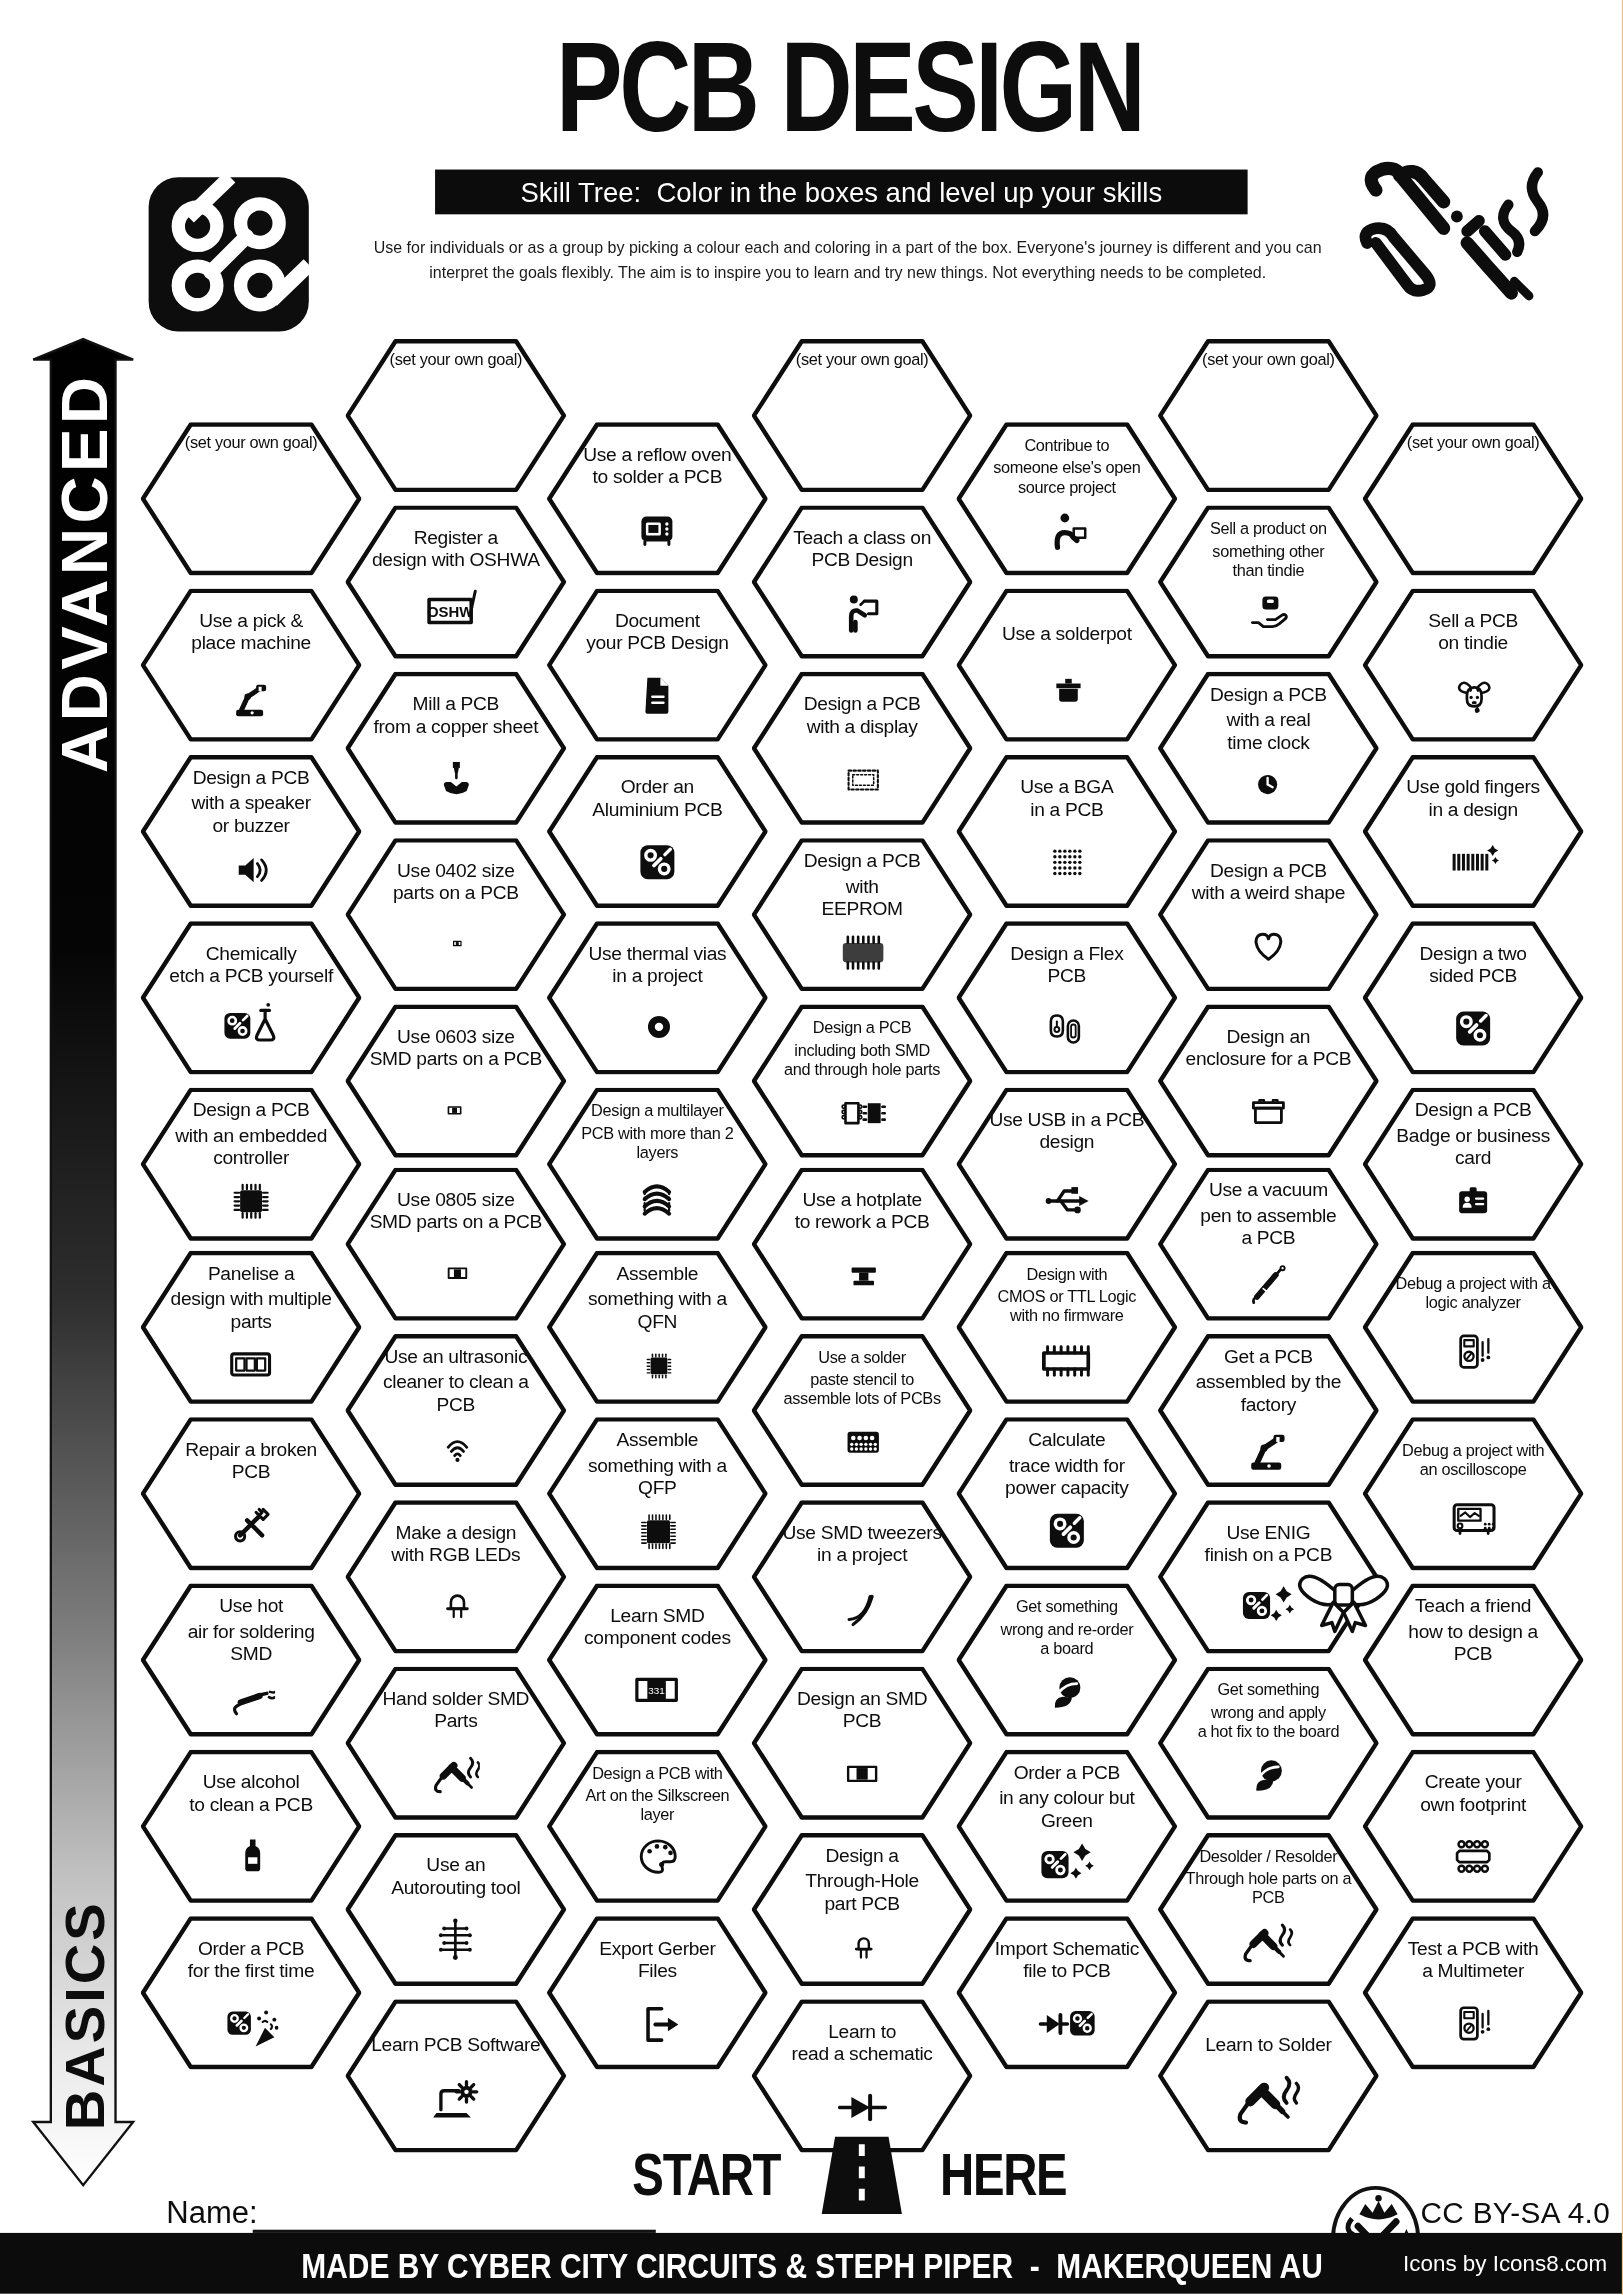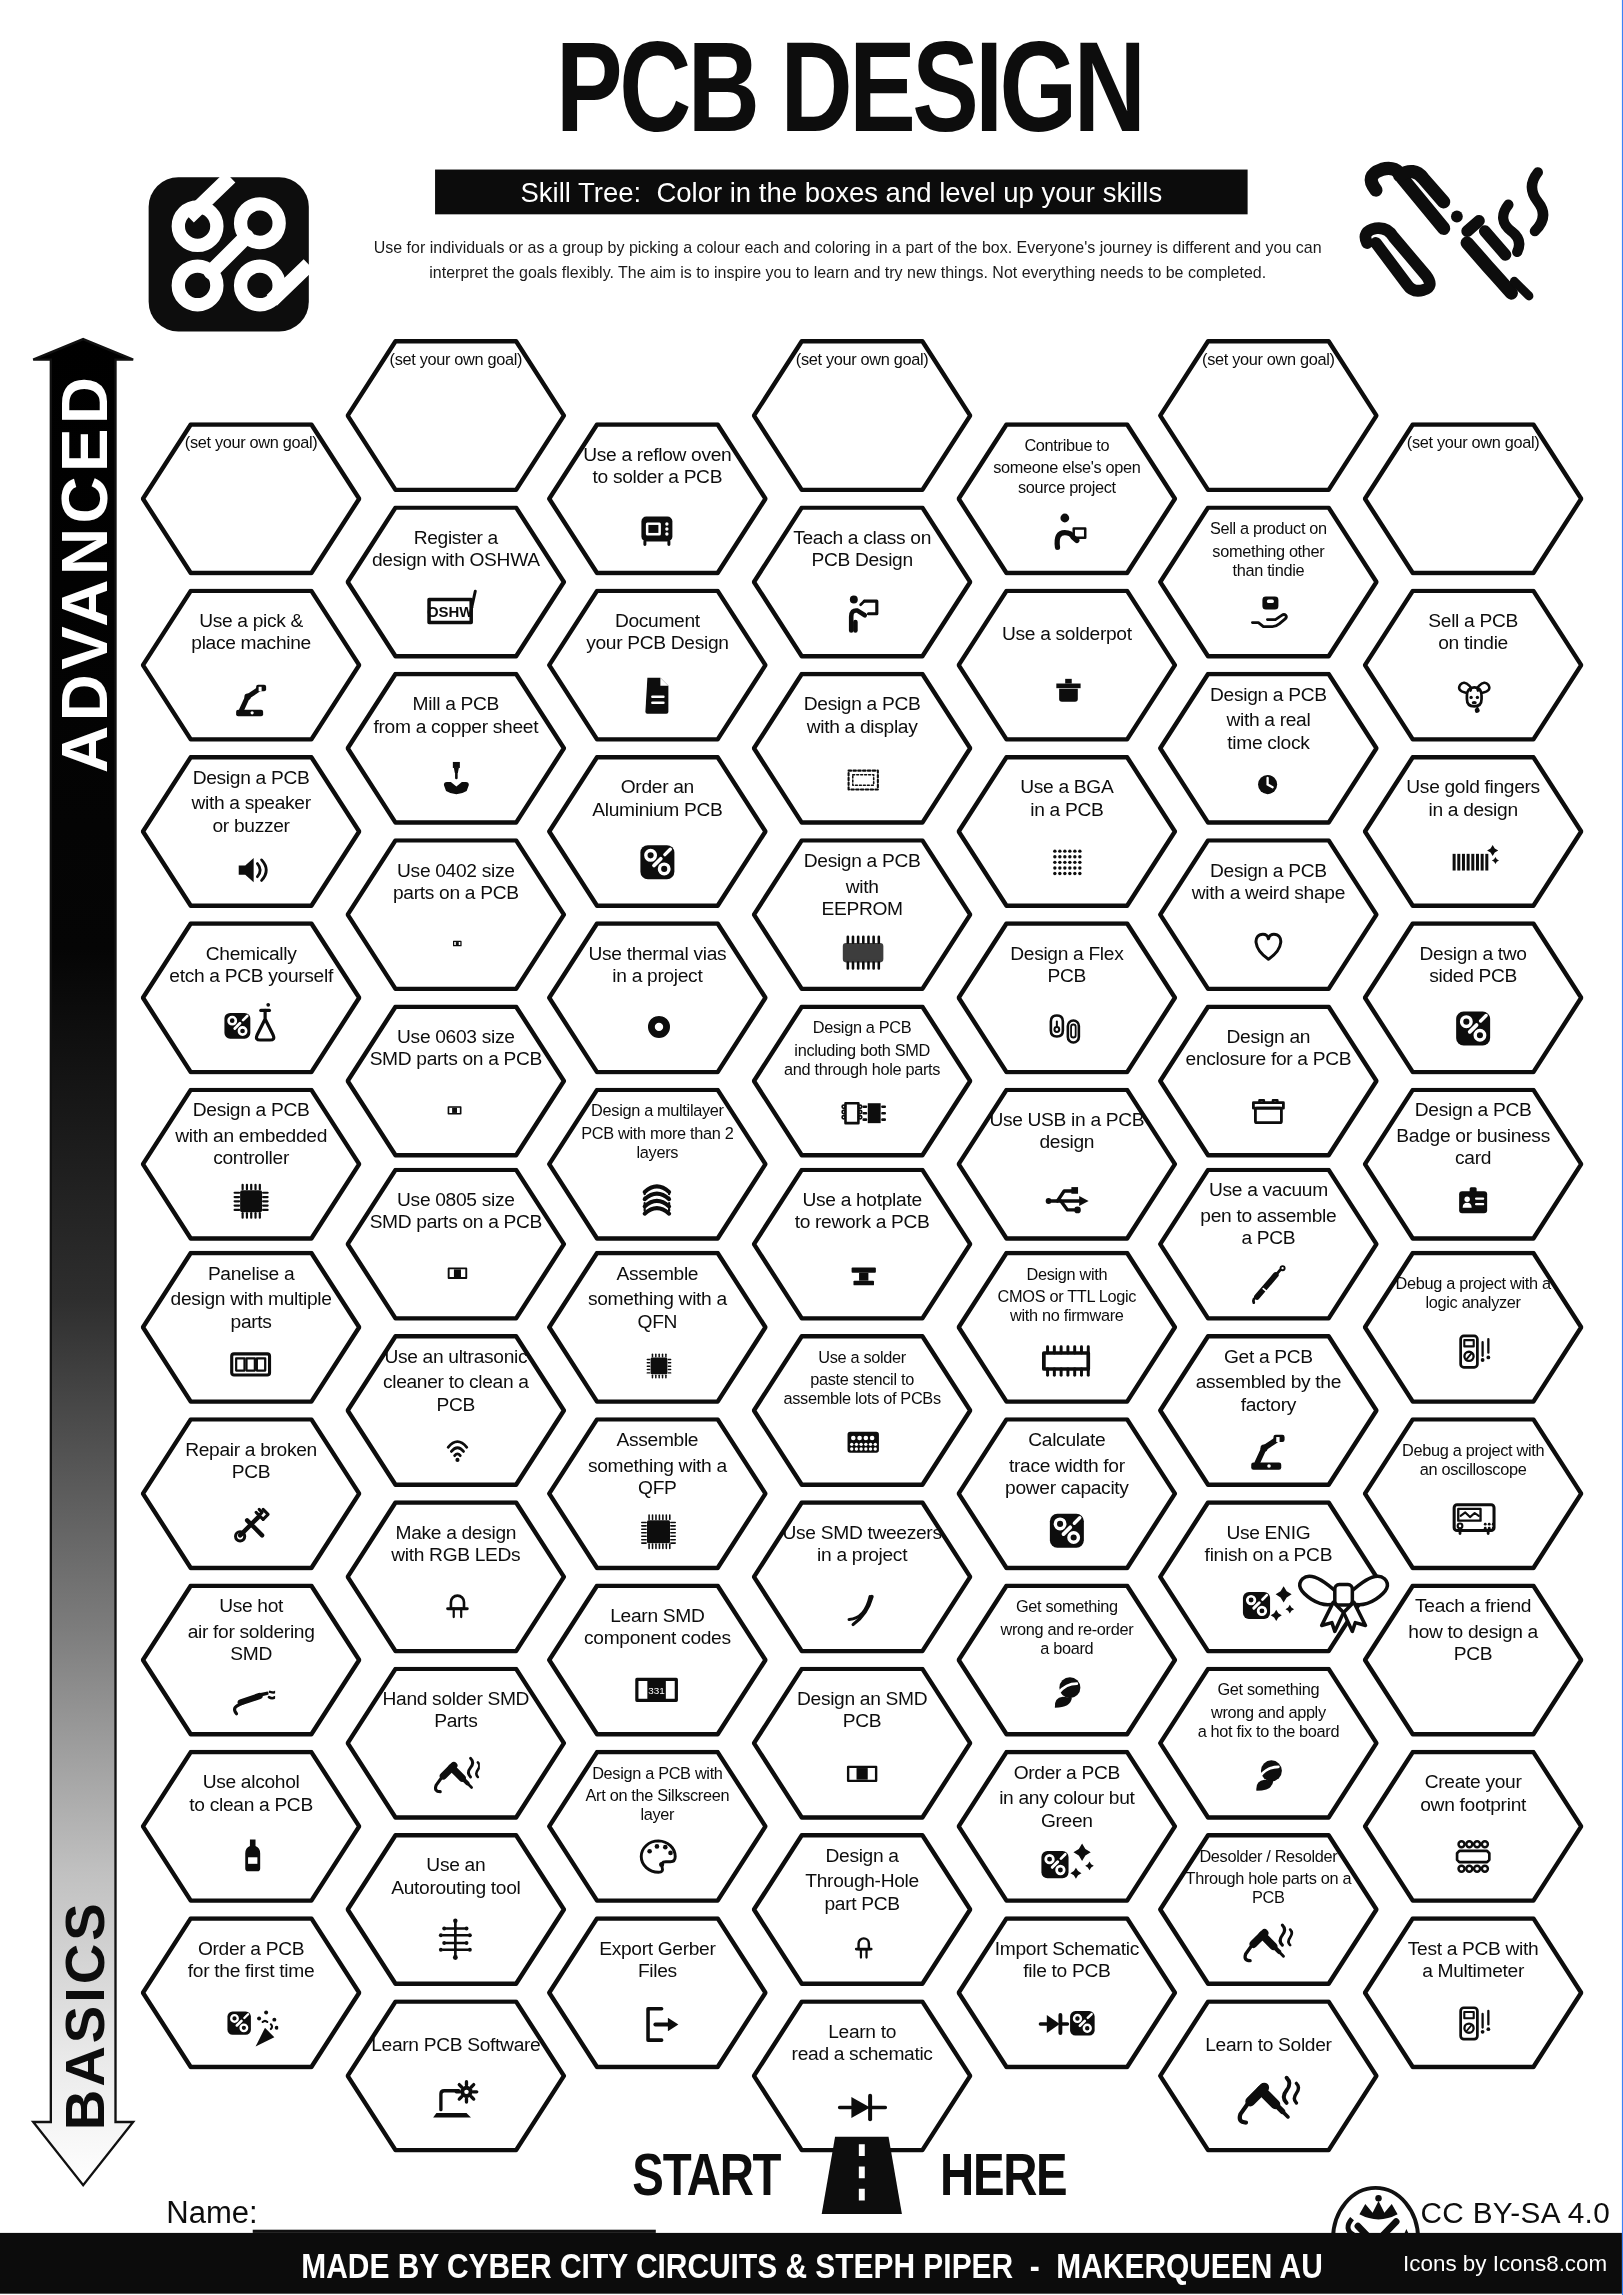--- a/index.html
+++ b/index.html
@@ -1,16 +1,16 @@
 <!DOCTYPE html>
 <html style="font-size:7.4px"><head>
 <meta charset="utf-8">
 <style>
   html,body{margin:0;padding:0;background:#fff;}
-  #stage{width:1623px;height:2295px;position:relative;overflow:hidden;background:#3b82f6;}
+  #stage{width:1623px;height:2295px;position:relative;overflow:hidden;background:#fdba74;}
   #page{width:507px;height:718px;position:relative;background:#fff;
         font-family:"Liberation Sans", sans-serif;color:#0d0d0d;
         transform:scale(3.199);transform-origin:0 0;}
   .abs{position:absolute;}
   
   #title-wrap{left:23px;right:0;top:6.5px;text-align:center;}
   #page-title{display:inline-block;font-size:40px;font-weight:900;letter-spacing:-1.4px;line-height:1;
               transform:scaleX(0.78);white-space:nowrap;}
   #subtitle-bar{left:136px;top:53px;width:254px;height:14.3px;background:#0c0c0c;color:#fff;
                 display:flex;align-items:center;justify-content:center;font-size:8.6px;white-space:pre;}

